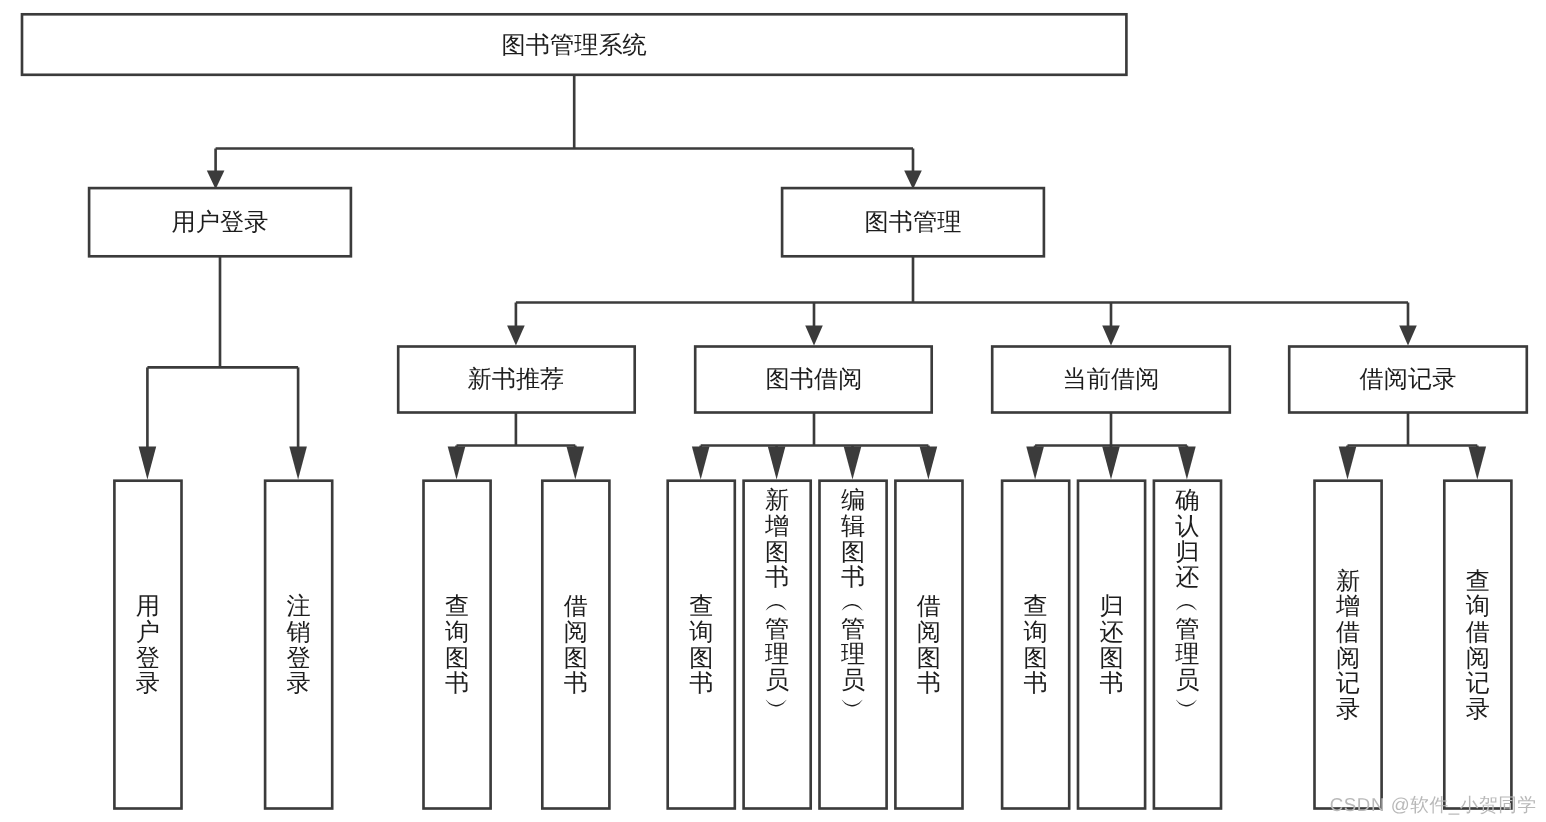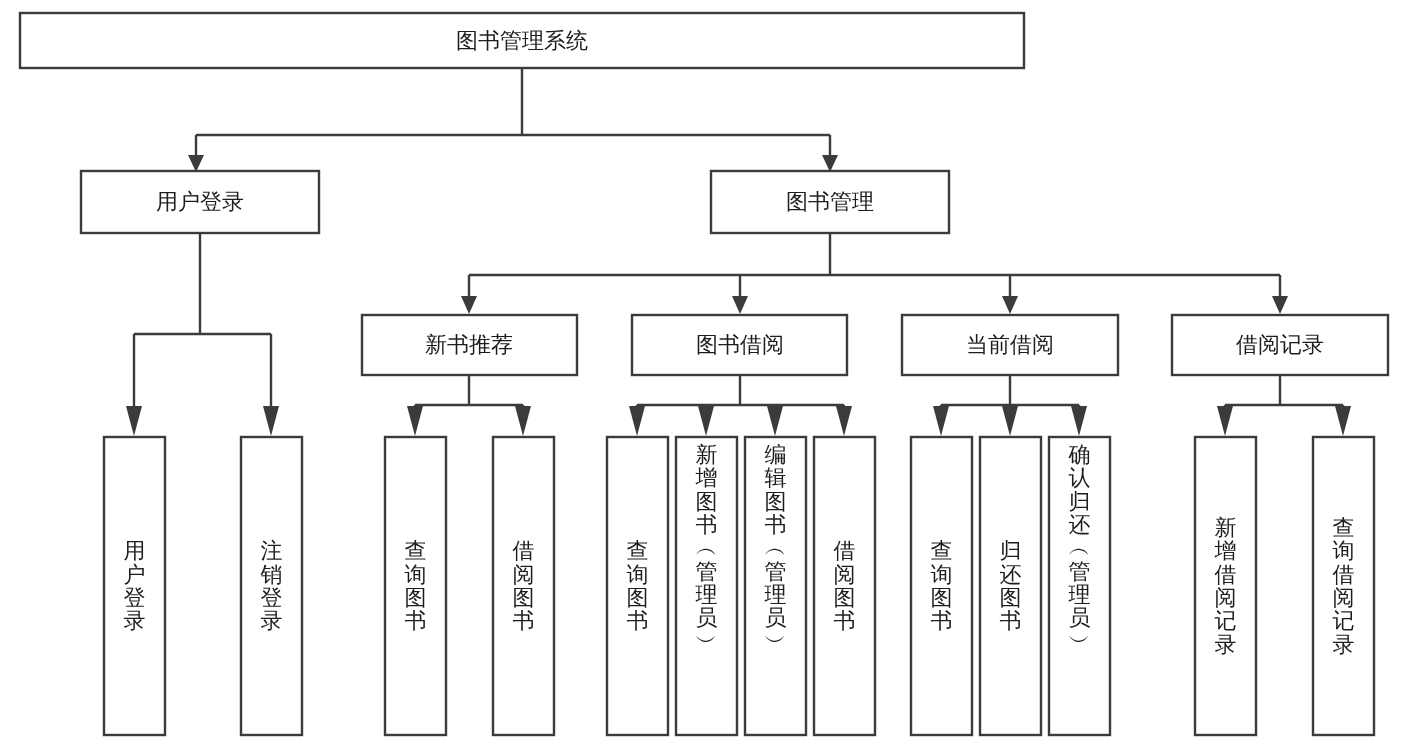--- a/index.html
+++ b/index.html
@@ -302,13 +302,14 @@
     </div>
   <div class="vert-text-wrap" style="left:1313px; top:437px; width:61px; height:298px;">
       <span class="vert-char">查</span>
       <span class="vert-char">询</span>
       <span class="vert-char">借</span>
       <span class="vert-char">阅</span>
       <span class="vert-char">记</span>
       <span class="vert-char">录</span>
     </div>
 
+  <div class="watermark">CSDN @软件_小贺同学</div>
 </div>
 
 </body></html>

